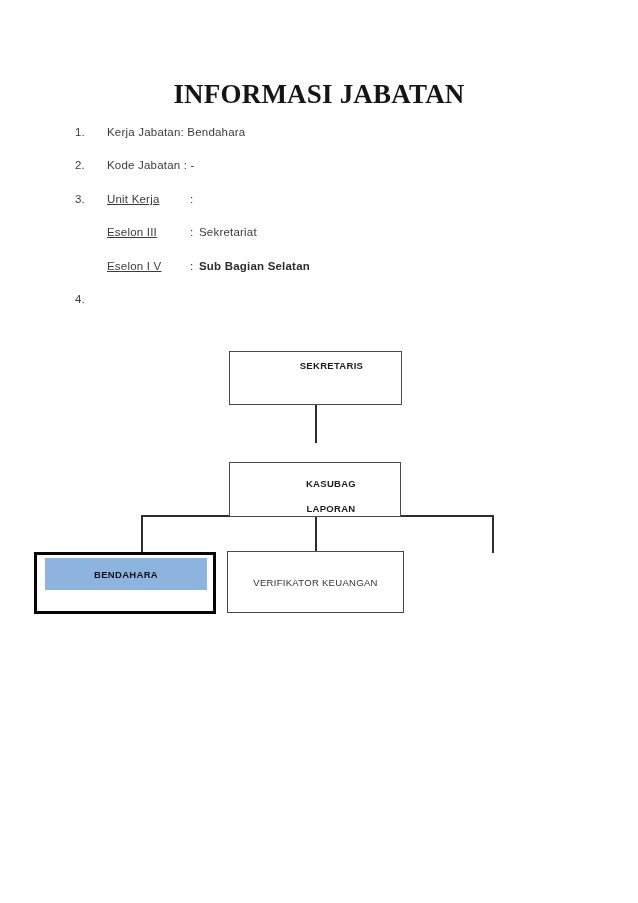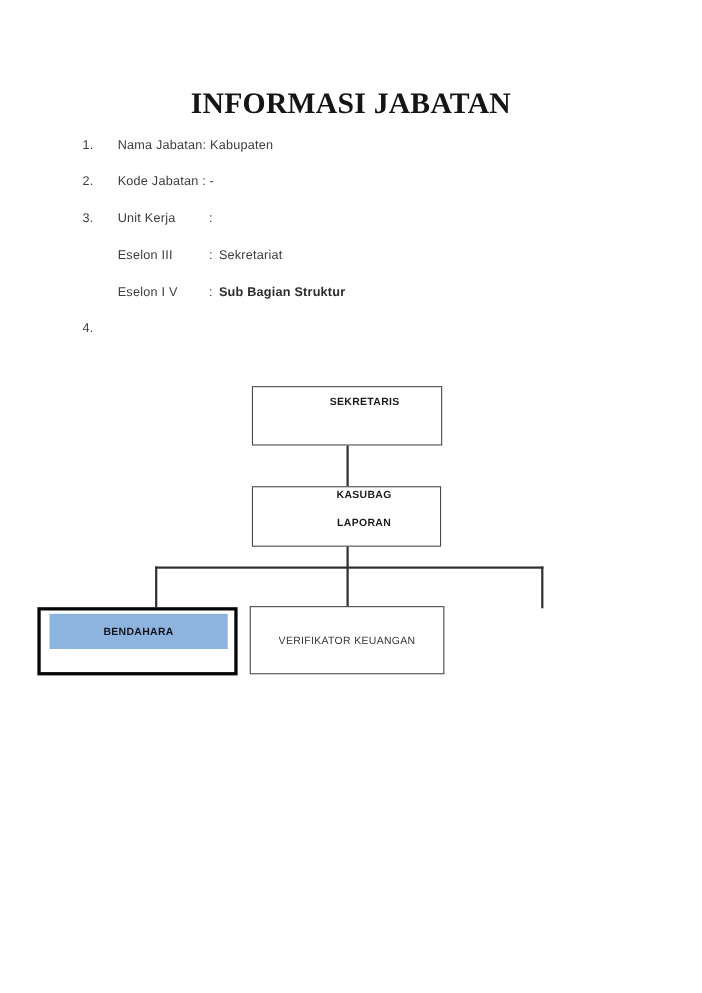--- a/index.html
+++ b/index.html
@@ -20,34 +20,34 @@
     color:#151515;letter-spacing:0.2px;
   }
   
   .row{
     position:absolute;left:75px;width:540px;
     display:flex;align-items:flex-start;
     font-size:11.5px;line-height:14px;letter-spacing:0.2px;
     color:#3c3c3c;white-space:nowrap;
   }
   .row .num{display:inline-block;width:32px;flex:0 0 32px;}
-  .row .lbl{display:inline-block;width:83px;flex:0 0 83px;}
+  .row .lbl{display:inline-block;width:83px;flex:0 0 83px;text-decoration:underline;}
   .row .sep{display:inline-block;width:9px;flex:0 0 9px;}
   .row .val{display:inline-block;}
   .row .val.bold{font-weight:bold;color:#2d2d2d;}
   
   .obox{
     position:absolute;box-sizing:border-box;
     background:#ffffff;border:1.5px solid #4a4a4a;
     text-align:center;color:#1c1c1c;
     font-size:9.5px;letter-spacing:0.3px;
   }
   .obox .blbl{font-weight:bold;margin-left:32px;}
   .box-sekretaris{left:229px;top:351px;width:173px;height:54px;padding-top:8px;}
-  .box-kasubag{left:229px;top:442px;width:172px;height:55px;padding-top:2px;}
+  .box-kasubag{left:229px;top:462px;width:172px;height:55px;padding-top:15px;}
   .box-kasubag .line2{margin-top:14px;}
   .box-bendahara{left:34px;top:552px;width:182px;height:62px;border:3px solid #060606;}
   .bendahara-fill{
     position:absolute;left:8px;top:3px;width:162px;height:32px;
     display:flex;align-items:center;justify-content:center;
     font-weight:bold;color:#14141c;
   }
   .box-verifikator{left:227px;top:551px;width:177px;height:62px;}
   .box-penata{left:418px;top:552px;width:176px;height:61px;}
   .box-verifikator,.box-penata{
@@ -70,21 +70,21 @@
 </style>
 </head>
 <body>
 
 <div class="page">
 
   <h1 class="doc-title">INFORMASI JABATAN</h1>
 
   <div class="row" style="top:125px">
     <span class="num">1.</span>
-    <span class="txt">Nama Jabatan: Kabupaten</span>
+    <span class="txt">Kerja Jabatan: Bendahara</span>
   </div>
 
   <div class="row" style="top:158px">
     <span class="num">2.</span>
     <span class="txt">Kode Jabatan : -</span>
   </div>
 
   <div class="row" style="top:192px">
     <span class="num">3.</span>
     <span class="lbl">Unit Kerja</span>
@@ -95,21 +95,21 @@
     <span class="num"></span>
     <span class="lbl">Eselon III</span>
     <span class="sep">:</span>
     <span class="val">Sekretariat</span>
   </div>
 
   <div class="row" style="top:259px">
     <span class="num"></span>
     <span class="lbl">Eselon I V</span>
     <span class="sep">:</span>
-    <span class="val bold">Sub Bagian Struktur</span>
+    <span class="val bold">Sub Bagian Selatan</span>
   </div>
 
   <div class="row" style="top:292px">
     <span class="num">4.</span>
   </div>
 
   <div class="conn v c-sek-kas"></div>
   <div class="conn v c-kas-down"></div>
   <div class="conn h c-hbar"></div>
   <div class="conn v c-drop-left"></div>

